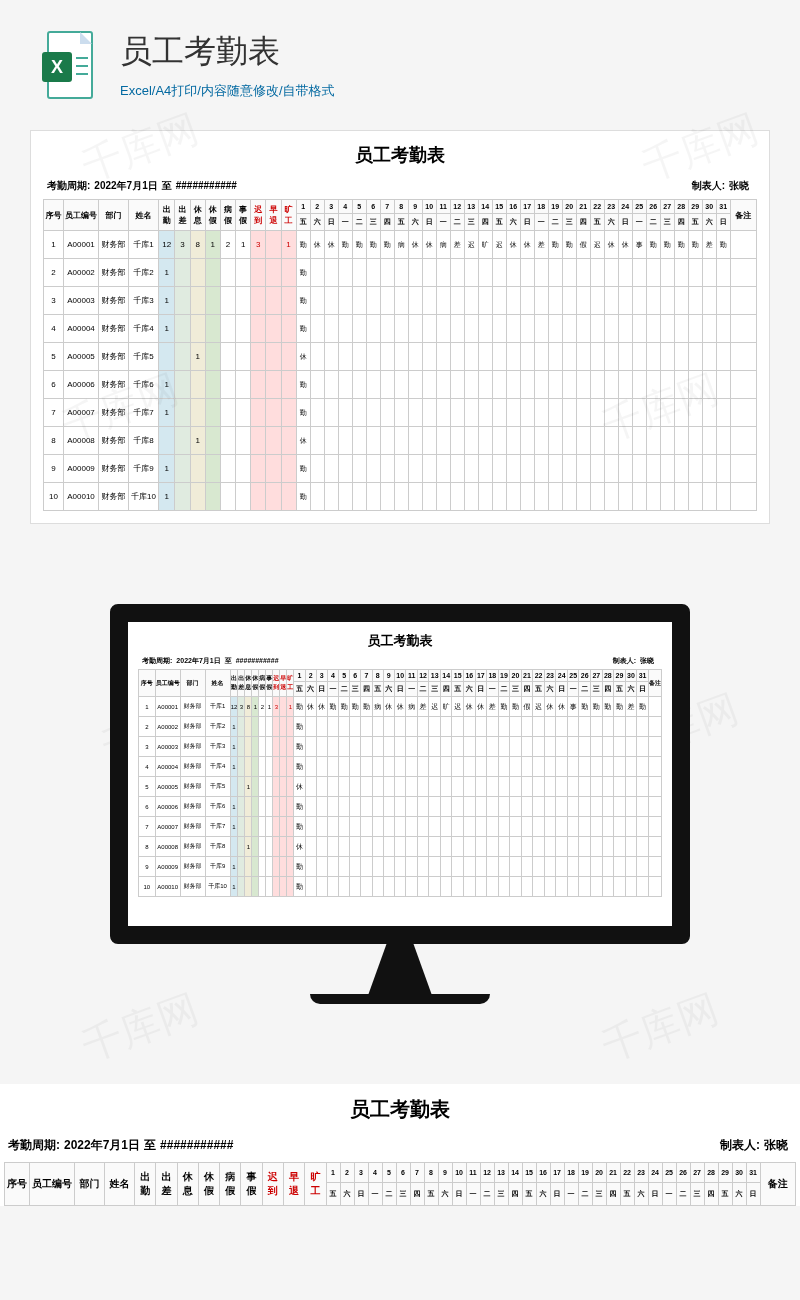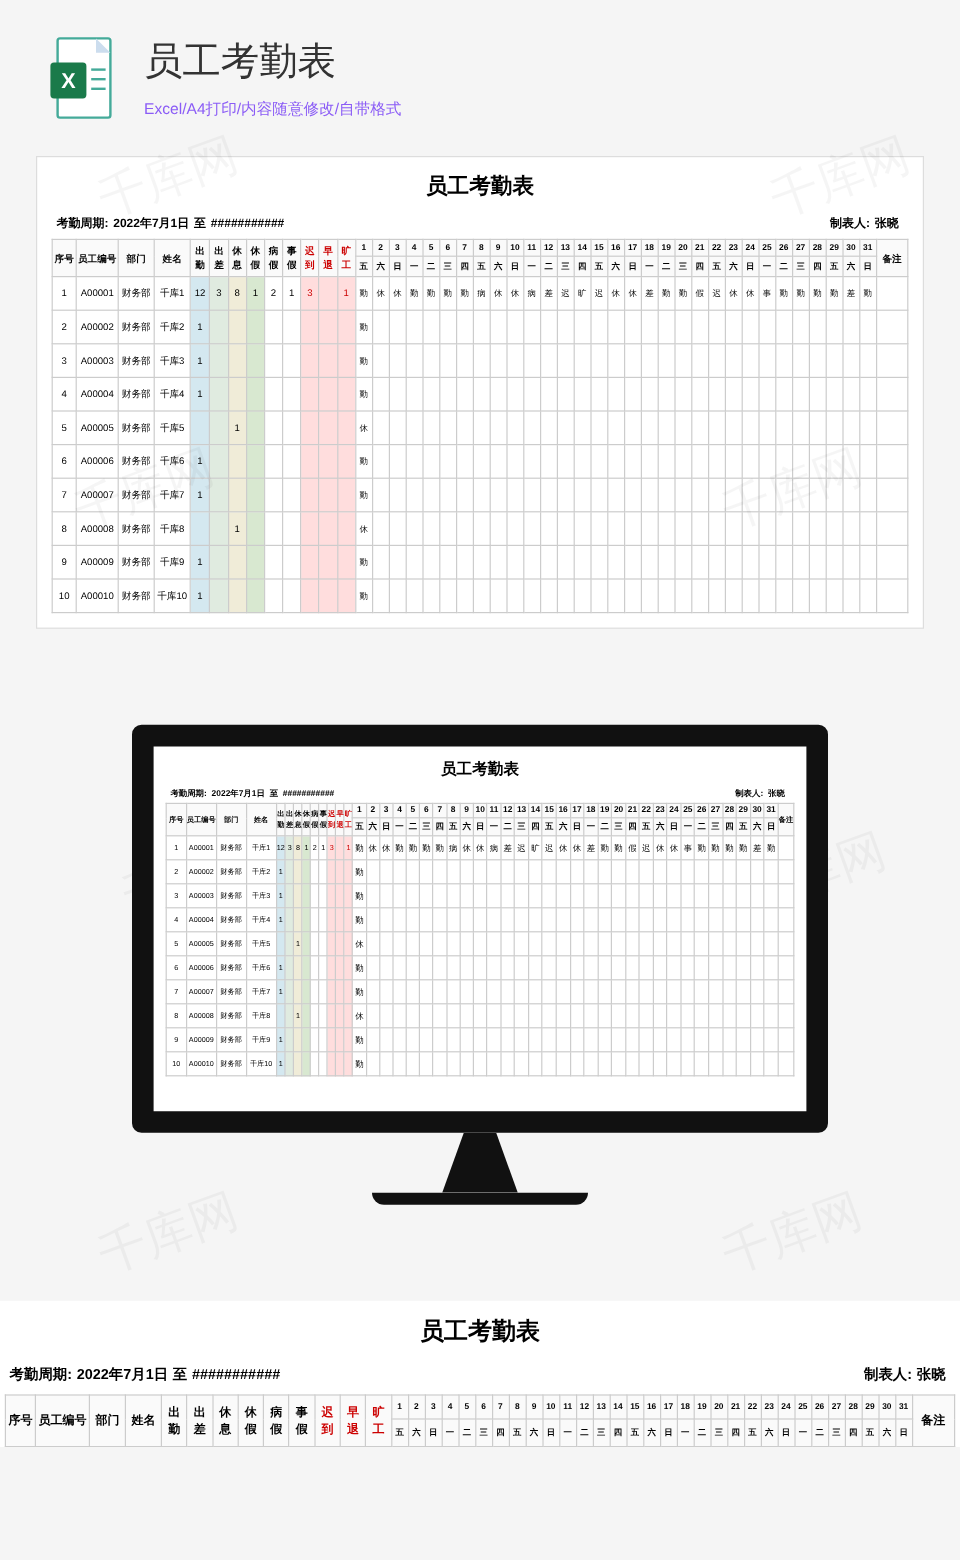--- a/index.html
+++ b/index.html
@@ -2,21 +2,21 @@
 <html><head>
 <meta charset="utf-8">
 <style>
 * { box-sizing: border-box; margin: 0; padding: 0; }
 body { font-family: "Microsoft YaHei", sans-serif; background: #f5f5f5; width: 800px; }
 .header-section { display: flex; align-items: center; padding: 30px 40px 20px; gap: 20px; }
 .excel-icon { width: 60px; height: 70px; position: relative; }
 .excel-icon svg { width: 100%; height: 100%; }
 .title-block { flex: 1; }
 .main-title { font-size: 32px; font-weight: 400; color: #333; }
-.subtitle { font-size: 13px; color: #8b5cf6; margin-top: 8px; }
+.subtitle { font-size: 13px; color: #0369a1; margin-top: 8px; }
 .sheet-preview { background: white; margin: 10px 30px 40px; border: 1px solid #ddd; padding: 12px; }
 .sheet-title { text-align: center; font-size: 18px; font-weight: bold; margin-bottom: 12px; }
 .sheet-meta { display: flex; justify-content: space-between; font-size: 10px; font-weight: bold; margin-bottom: 6px; padding: 0 4px; }
 .meta-left span, .meta-right span { margin-right: 4px; }
 table.attendance { border-collapse: collapse; width: 100%; font-size: 8px; }
 table.attendance th, table.attendance td { border: 1px solid #ccc; text-align: center; padding: 3px 1px; white-space: nowrap; }
 table.attendance th { font-weight: bold; background: #fafafa; }
 .hdr-seq, .hdr-emp { width: 20px; }
 .hdr-dept, .hdr-name { width: 30px; }
 .tot-cq { background: #d4e8f0; }

